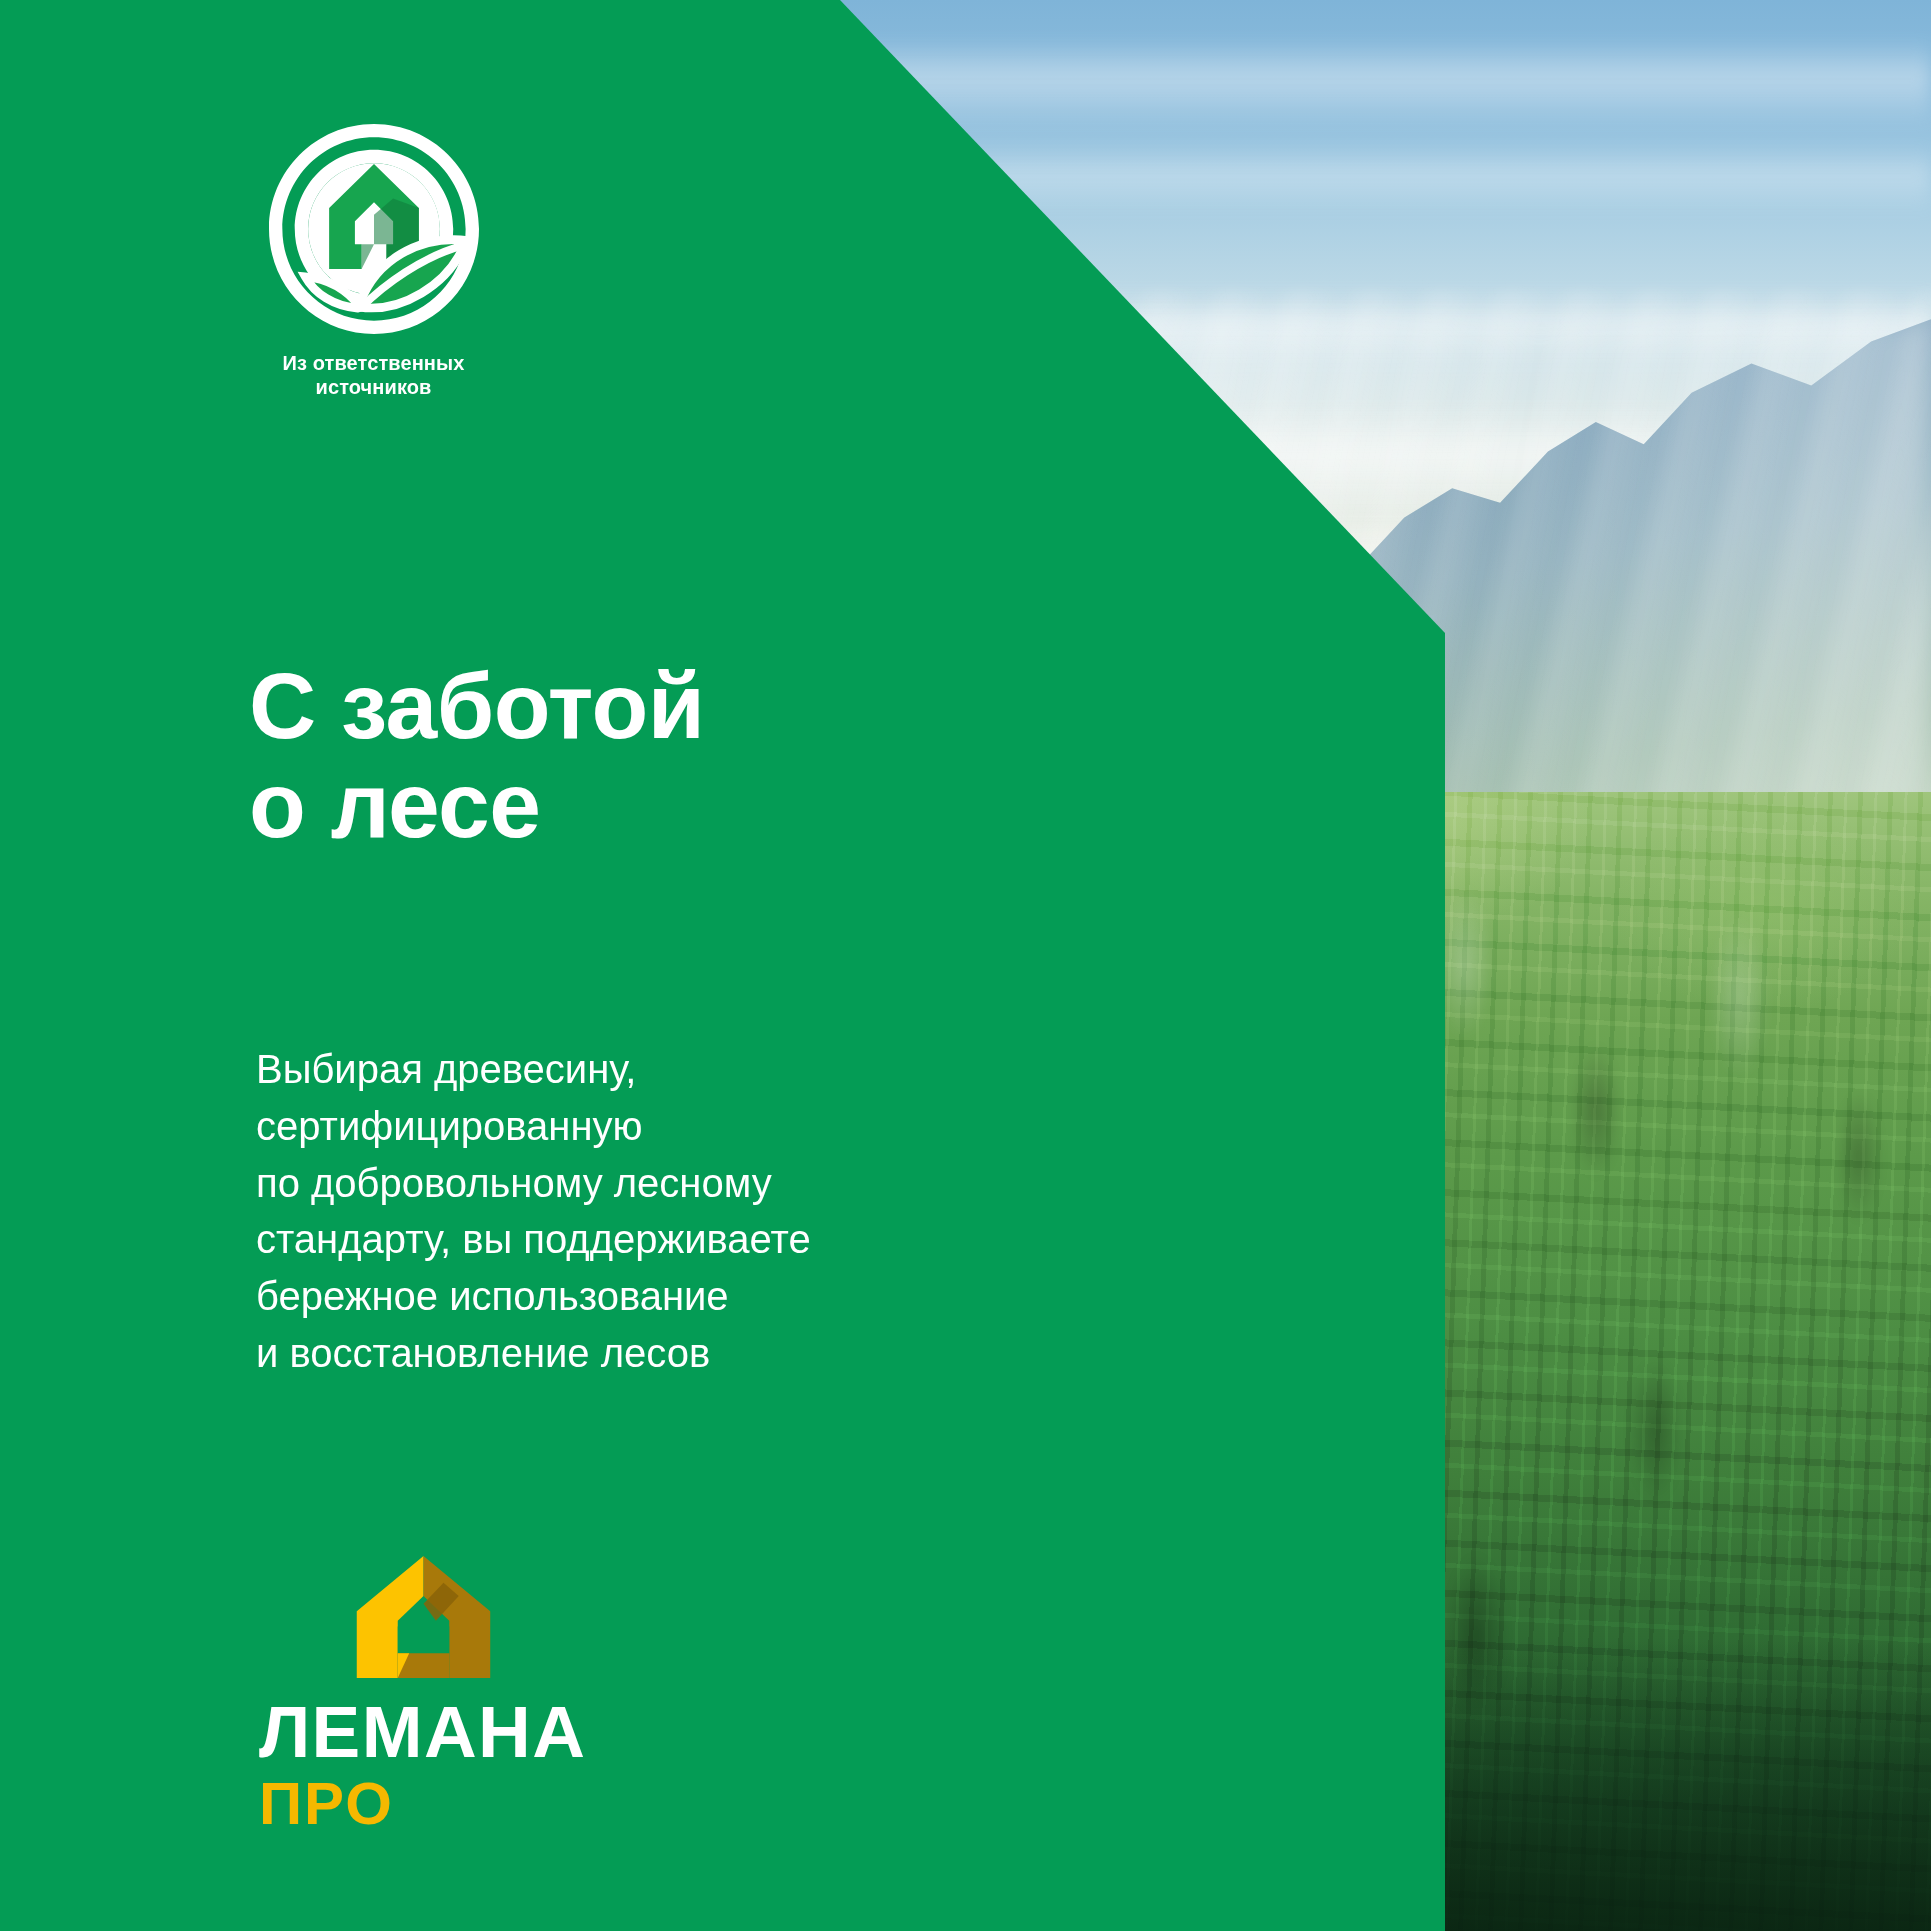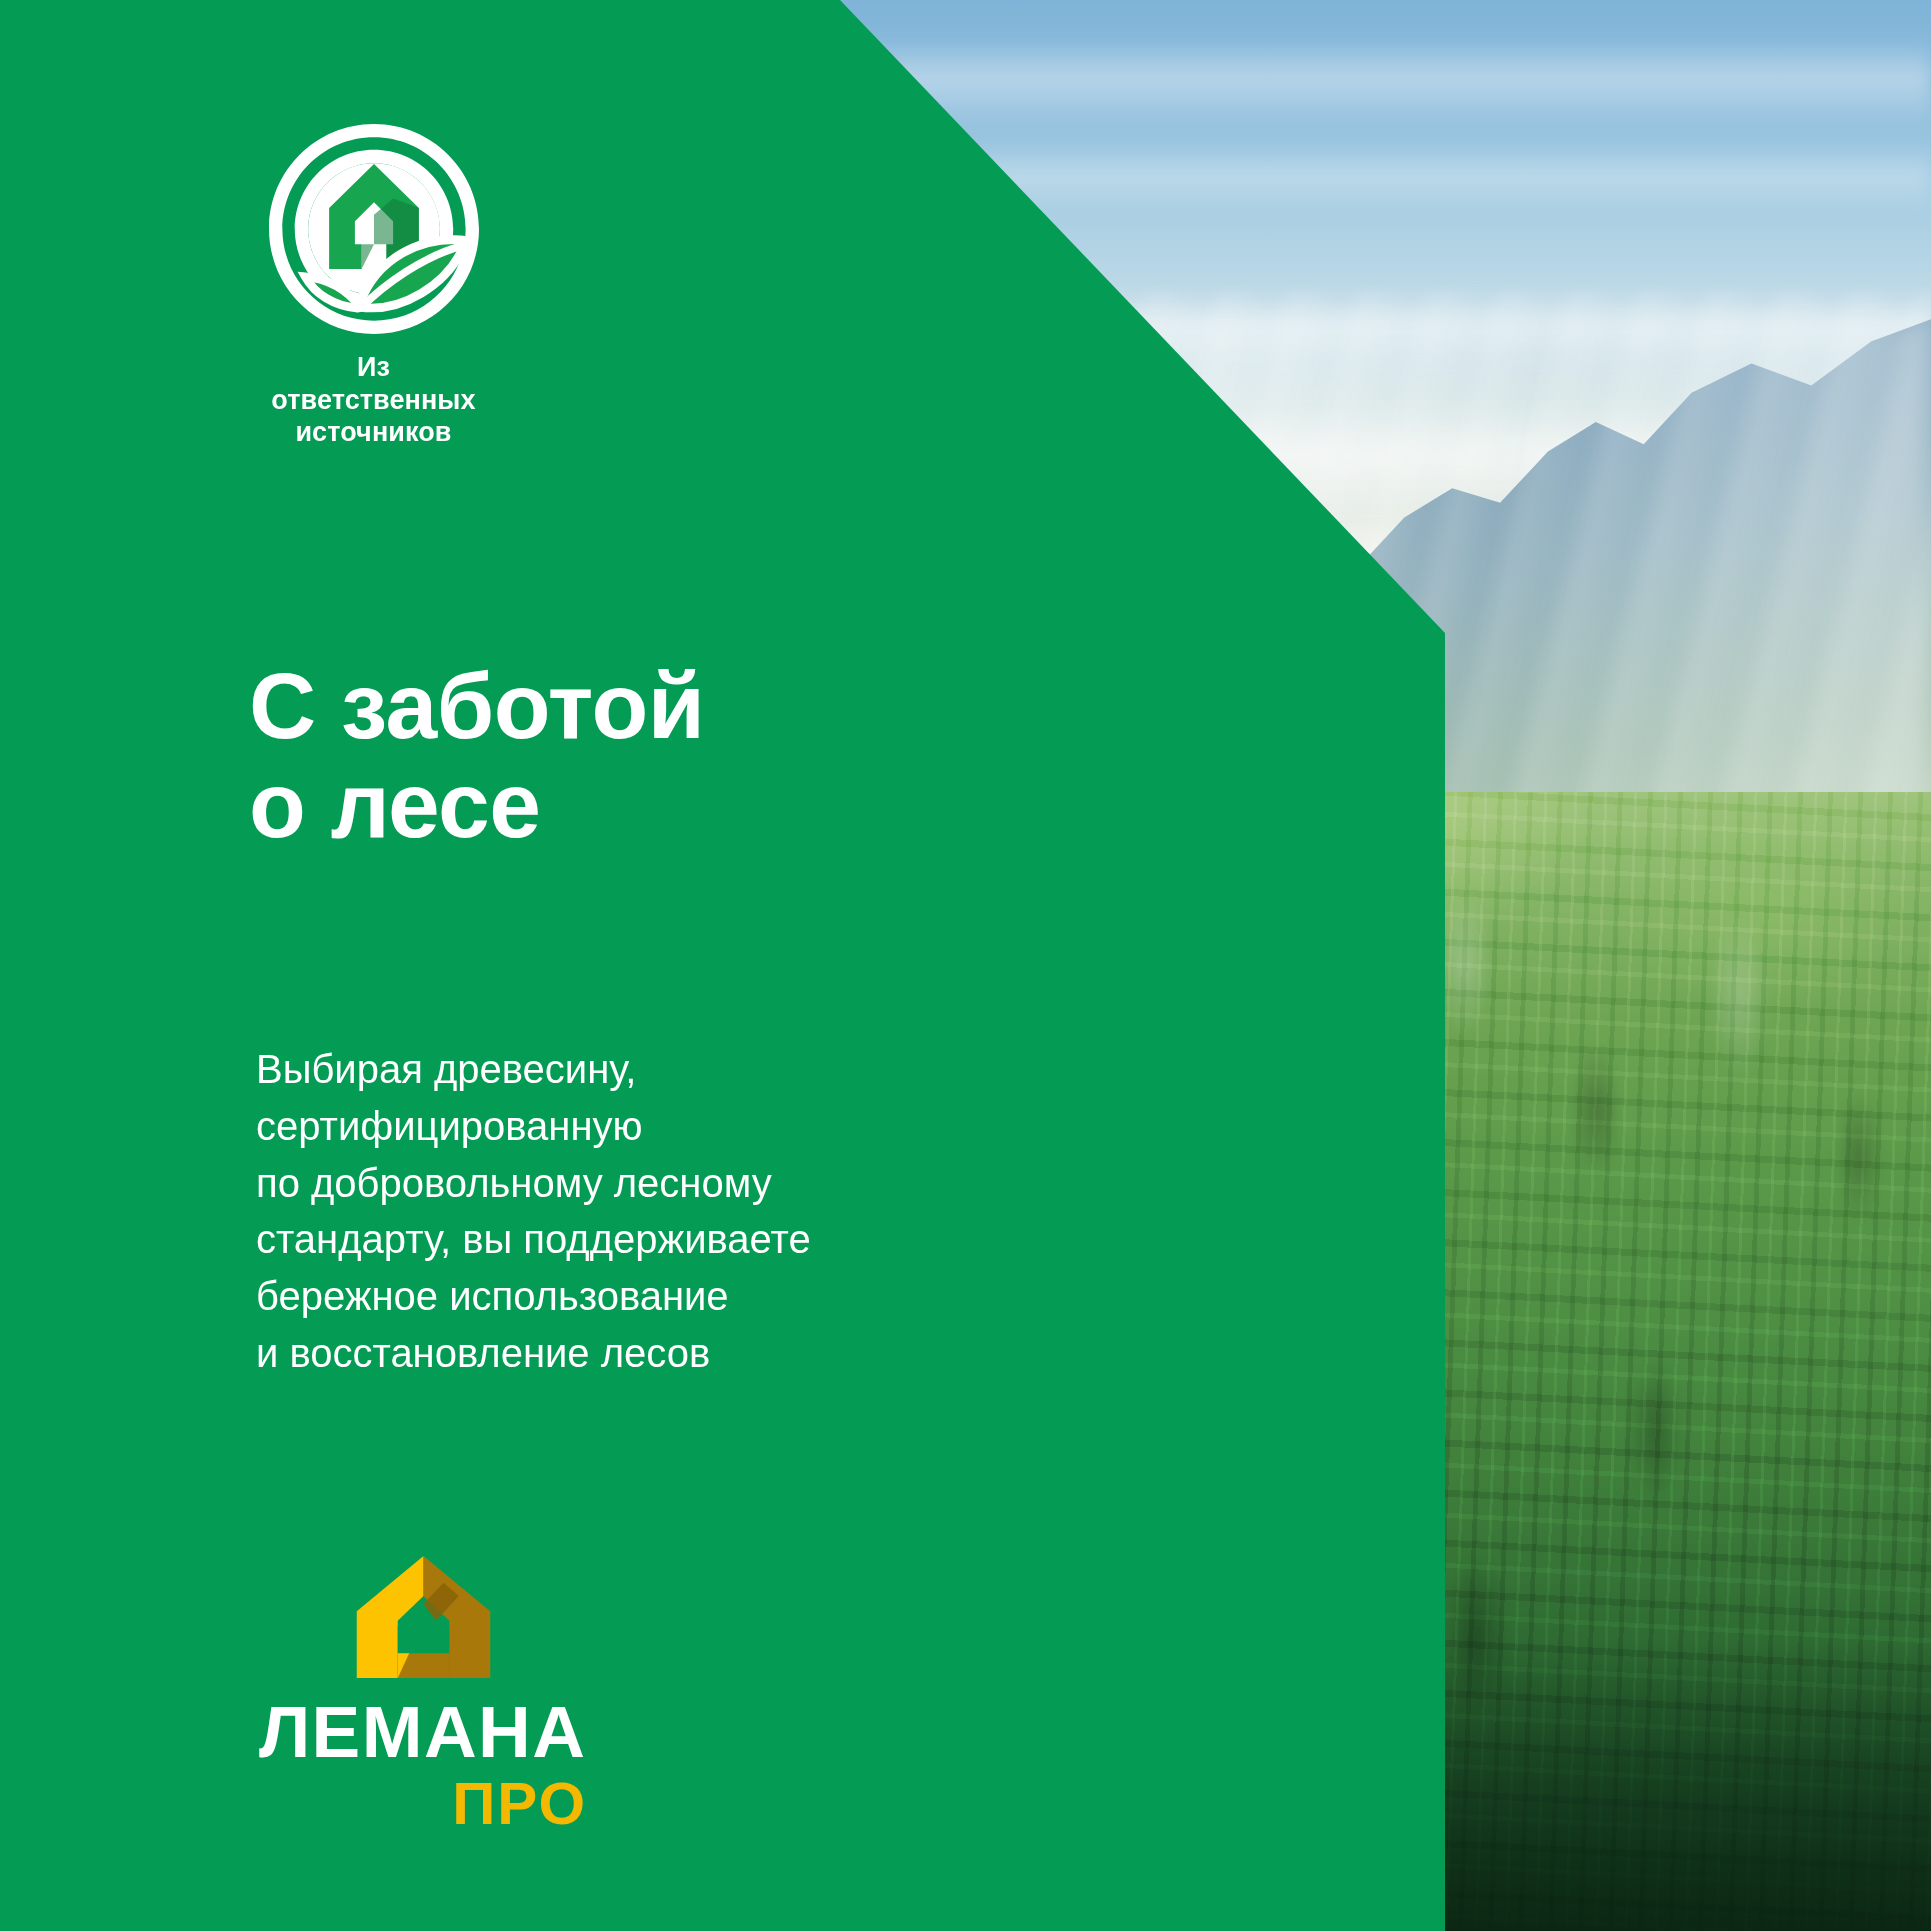--- a/index.html
+++ b/index.html
@@ -186,21 +186,21 @@
 
   
   .content{ position:absolute; inset:0; }
 
   
   .eco-badge{ position:absolute; left:253px; top:124px; width:241px; }
   .eco-mark{ width:210px; height:210px; display:block; margin:0 auto; }
   .eco-caption{
     margin-top:17.4px;
     color:#ffffff;
-    font-size:27px;
+    font-size:20px;
     font-weight:bold;
     line-height:1.20;
     text-align:center;
     letter-spacing:0.1px;
     white-space:pre-line;
   }
 
   
   .headline{
     position:absolute; left:249px; top:657px;
@@ -230,21 +230,21 @@
     margin-top:15.4px;
     text-align:left;
     color:#ffffff;
     font-size:73px;
     font-weight:bold;
     letter-spacing:1.4px;
     line-height:1;
   }
   .brand-sub{
     margin-top:5.8px;
-    text-align:right;
+    text-align:left;
     color:#F5B800;
     font-size:60px;
     font-weight:bold;
     letter-spacing:1.9px;
     line-height:1;
   }
 </style>
 </head>
 <body>
 

